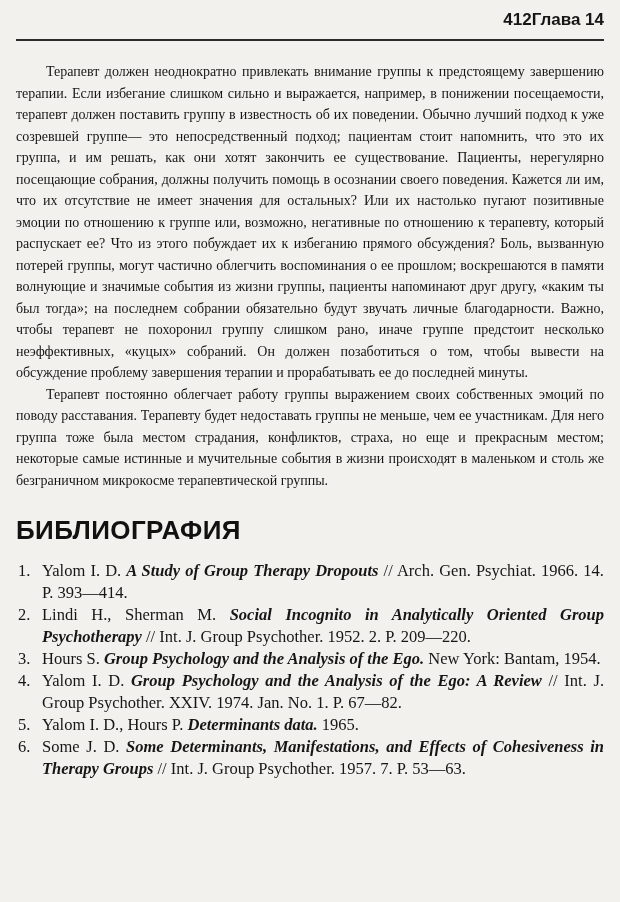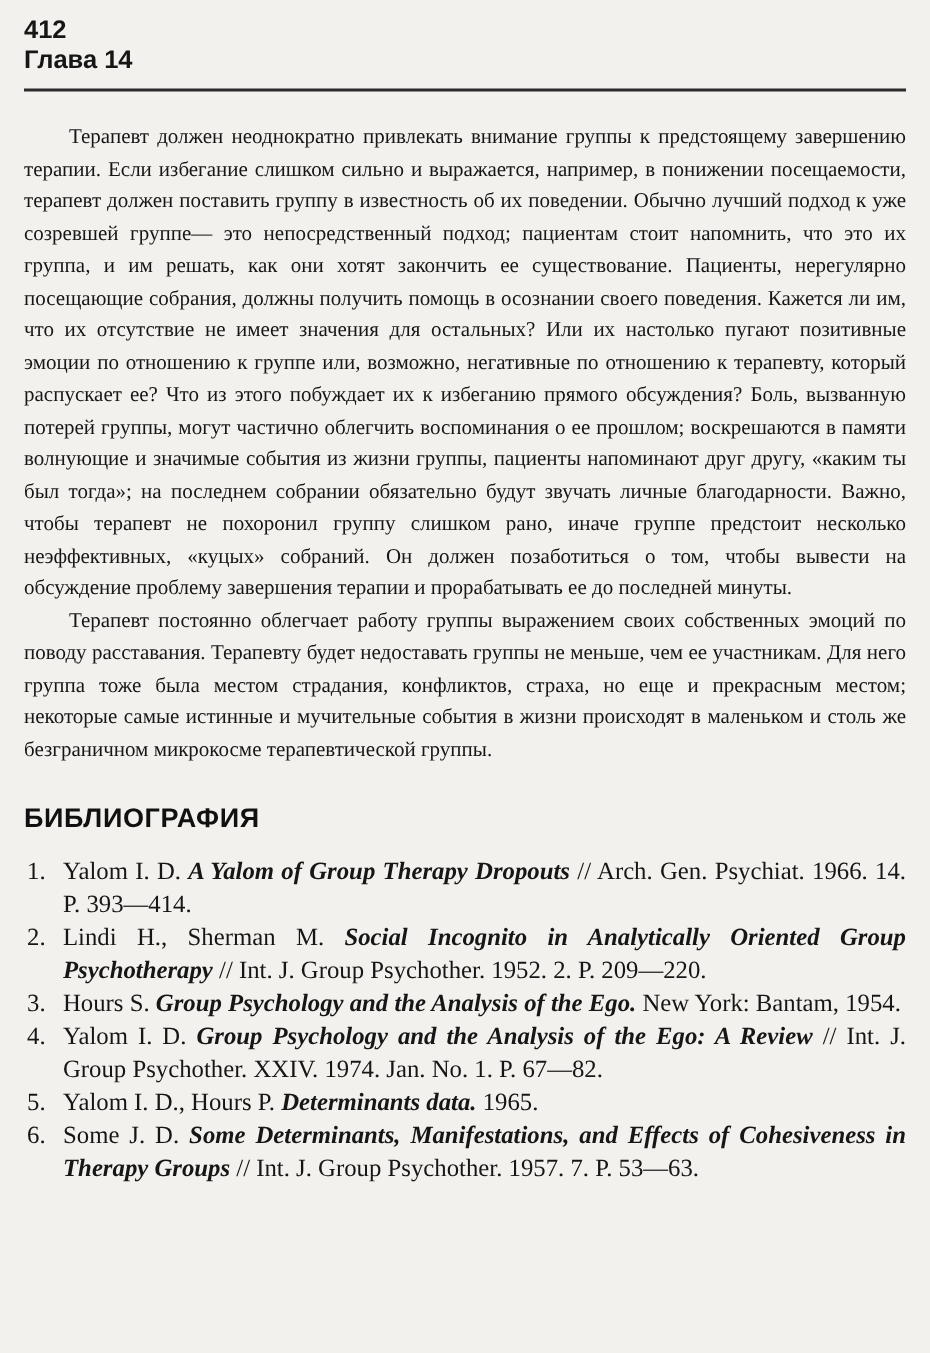--- a/index.html
+++ b/index.html
@@ -15,44 +15,43 @@
     overflow: hidden;
   }
   .page {
     box-sizing: border-box;
     width: 620px;
     height: 902px;
     padding: 8px 16px 0 16px;
   }
   .page-header {
     display: flex;
-    justify-content: flex-start;
+    justify-content: flex-end;
     align-items: baseline;
     font-family: "Liberation Sans", sans-serif;
     font-weight: bold;
     font-size: 17px;
     padding: 2px 0 9px 0;
-    flex-direction: column;
   }
   .header-rule {
     border: none;
     border-top: 2px solid #2b2b2b;
     margin: 0 0 20px 0;
   }
   .body-par {
     margin: 0;
     font-size: 14px;
     line-height: 21.5px;
     text-align: justify;
     text-indent: 30px;
   }
   .bib-heading {
     font-family: "Liberation Sans", sans-serif;
     font-weight: bold;
-    font-size: 18px;
+    font-size: 26px;
     letter-spacing: 0.4px;
     color: #111;
     margin: 24px 0 14px 0;
   }
   .refs {
     list-style: none;
     margin: 0;
     padding: 0;
     font-size: 16.5px;
     line-height: 22px;
@@ -85,21 +84,21 @@
 
   <main>
     <p class="body-par">Терапевт должен неоднократно привлекать внимание группы к предстоящему завершению терапии. Если избегание слишком сильно и выражается, например, в понижении посещаемости, терапевт должен поставить группу в известность об их поведении. Обычно лучший подход к уже созревшей группе— это непосредственный подход; пациентам стоит напомнить, что это их группа, и им решать, как они хотят закончить ее существование. Пациенты, нерегулярно посещающие собрания, должны получить помощь в осознании своего поведения. Кажется ли им, что их отсутствие не имеет значения для остальных? Или их настолько пугают позитивные эмоции по отношению к группе или, возможно, негативные по отношению к терапевту, который распускает ее? Что из этого побуждает их к избеганию прямого обсуждения? Боль, вызванную потерей группы, могут частично облегчить воспоминания о ее прошлом; воскрешаются в памяти волнующие и значимые события из жизни группы, пациенты напоминают друг другу, «каким ты был тогда»; на последнем собрании обязательно будут звучать личные благодарности. Важно, чтобы терапевт не похоронил группу слишком рано, иначе группе предстоит несколько неэффективных, «куцых» собраний. Он должен позаботиться о том, чтобы вывести на обсуждение проблему завершения терапии и прорабатывать ее до последней минуты.</p>
     <p class="body-par">Терапевт постоянно облегчает работу группы выражением своих собственных эмоций по поводу расставания. Терапевту будет недоставать группы не меньше, чем ее участникам. Для него группа тоже была местом страдания, конфликтов, страха, но еще и прекрасным местом; некоторые самые истинные и мучительные события в жизни происходят в маленьком и столь же безграничном микрокосме терапевтической группы.</p>
   </main>
 
   <h2 class="bib-heading">БИБЛИОГРАФИЯ</h2>
 
   <ol class="refs">
     <li>
-      <span class="ref-num">1.</span><span class="ref-authors">Yalom I. D. </span><span class="ref-title">A Yalom of Group Therapy Dropouts</span><span class="ref-rest"> // Arch. Gen. Psychiat. 1966. 14. P. 393—414.</span>
+      <span class="ref-num">1.</span><span class="ref-authors">Yalom I. D. </span><span class="ref-title">A Study of Group Therapy Dropouts</span><span class="ref-rest"> // Arch. Gen. Psychiat. 1966. 14. P. 393—414.</span>
     </li>
     <li>
       <span class="ref-num">2.</span><span class="ref-authors">Lindi H., Sherman M. </span><span class="ref-title">Social Incognito in Analytically Oriented Group Psychotherapy</span><span class="ref-rest"> // Int. J. Group Psychother. 1952. 2. P. 209—220.</span>
     </li>
     <li>
       <span class="ref-num">3.</span><span class="ref-authors">Hours S. </span><span class="ref-title">Group Psychology and the Analysis of the Ego.</span><span class="ref-rest"> New York: Bantam, 1954.</span>
     </li>
     <li>
       <span class="ref-num">4.</span><span class="ref-authors">Yalom I. D. </span><span class="ref-title">Group Psychology and the Analysis of the Ego: A Review</span><span class="ref-rest"> // Int. J. Group Psychother. XXIV. 1974. Jan. No. 1. P. 67—82.</span>
     </li>

